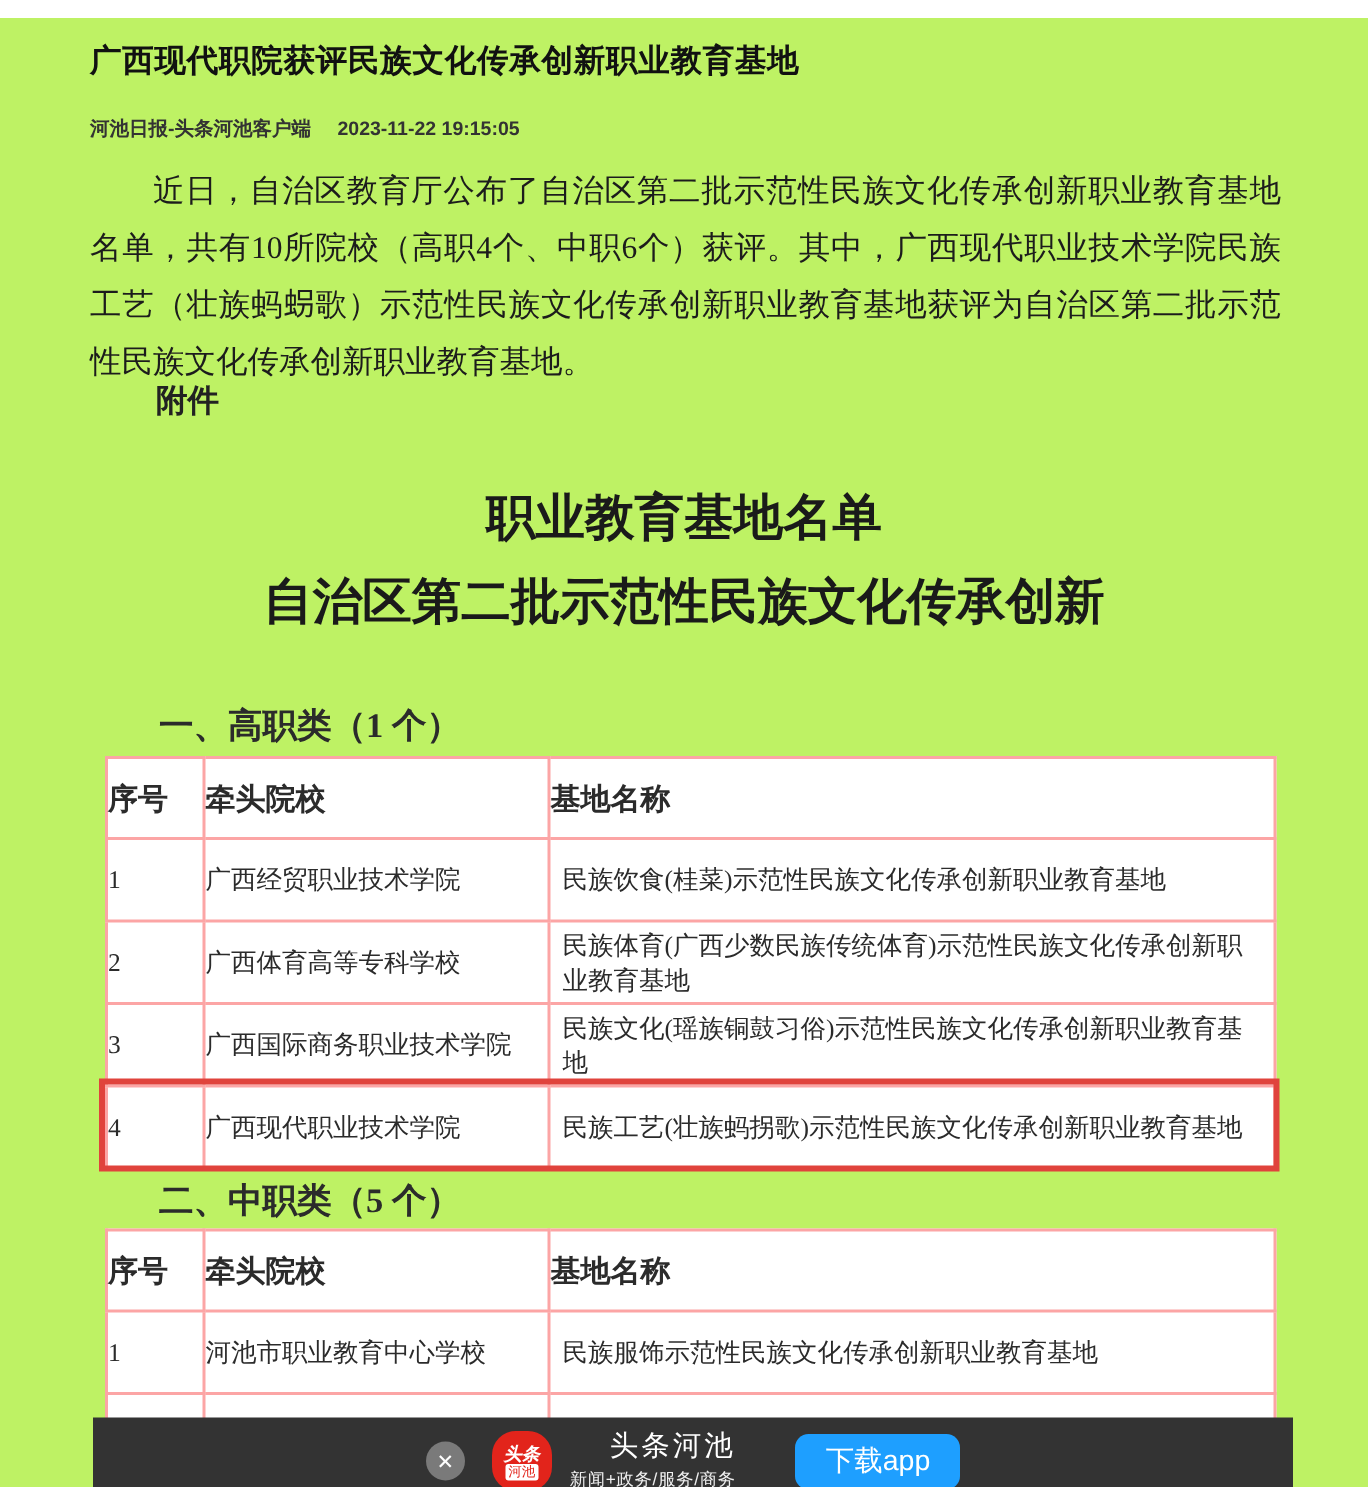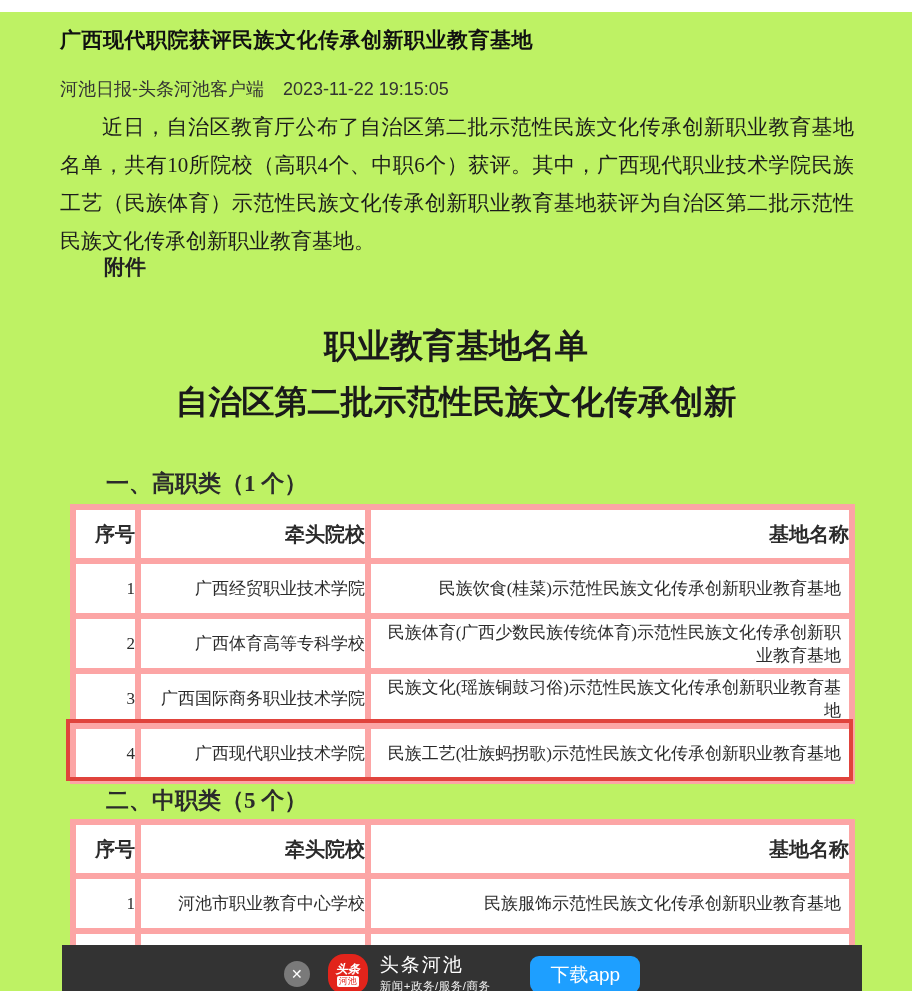--- a/index.html
+++ b/index.html
@@ -17,22 +17,23 @@
     position: absolute;
     left: 60px; top: 14px;
     font-size: 21px;
     font-weight: 700;
     color: #111111;
     letter-spacing: 0.5px;
   }
   .source-line {
     position: absolute;
     left: 60px; top: 65px;
-    font-size: 18px;
+    font-size: 13px;
     color: #333333;
+    font-weight: bold;
   }
   .source-line .datetime { margin-left: 14px; color: #333333; }
   .article-body {
     position: absolute;
     left: 60px; top: 96px;
     width: 794px;
     font-family: "Liberation Serif", serif;
     font-size: 21px;
     line-height: 38px;
     color: #1c1c1c;
@@ -74,22 +75,22 @@
     width: 779px;
     border-collapse: collapse;
     table-layout: fixed;
     font-family: "Liberation Serif", serif;
     color: #2b2b2b;
     background: #ffffff;
   }
   table.t1 { top: 492px; }
   table.t2 { top: 807px; }
   .doc-table th, .doc-table td {
-    border: 6px solid #fca5a5;
-    text-align: right;
+    border: 2px solid #fca5a5;
+    text-align: left;
     vertical-align: middle;
   }
   .doc-table th {
     font-size: 20px;
     font-weight: 700;
     height: 54px;
   }
   .doc-table td {
     font-size: 17px;
     height: 55px;
@@ -153,20 +154,21 @@
     color: #e2241b;
     padding: 0 2px;
     border-radius: 2px;
     white-space: nowrap;
   }
   .banner-text { margin-left: 12px; color: #ffffff; }
   .banner-app-name {
     font-size: 19px;
     letter-spacing: 2px;
     line-height: 22px;
+    text-align: right;
   }
   .banner-tagline {
     font-size: 11.5px;
     color: #f0f0f0;
     margin-top: 3px;
     letter-spacing: 0.5px;
   }
   .banner-download {
     margin-left: 40px;
     background: #1e9fff;
@@ -186,21 +188,21 @@
 
 <div class="page">
 
   <h1 class="headline">广西现代职院获评民族文化传承创新职业教育基地</h1>
 
   <div class="source-line">
     <span class="publisher">河池日报-头条河池客户端</span>
     <span class="datetime">2023-11-22 19:15:05</span>
   </div>
 
-  <p class="article-body">近日，自治区教育厅公布了自治区第二批示范性民族文化传承创新职业教育基地名单，共有10所院校（高职4个、中职6个）获评。其中，广西现代职业技术学院民族工艺（民族体育）示范性民族文化传承创新职业教育基地获评为自治区第二批示范性民族文化传承创新职业教育基地。</p>
+  <p class="article-body">近日，自治区教育厅公布了自治区第二批示范性民族文化传承创新职业教育基地名单，共有10所院校（高职4个、中职6个）获评。其中，广西现代职业技术学院民族工艺（壮族蚂𧊅歌）示范性民族文化传承创新职业教育基地获评为自治区第二批示范性民族文化传承创新职业教育基地。</p>
 
   <div class="attachment-label">附件</div>
 
   <div class="doc-title">
     <div>职业教育基地名单</div>
     <div>自治区第二批示范性民族文化传承创新</div>
   </div>
 
   <div class="section-heading h1">一、高职类（1 个）</div>
 

